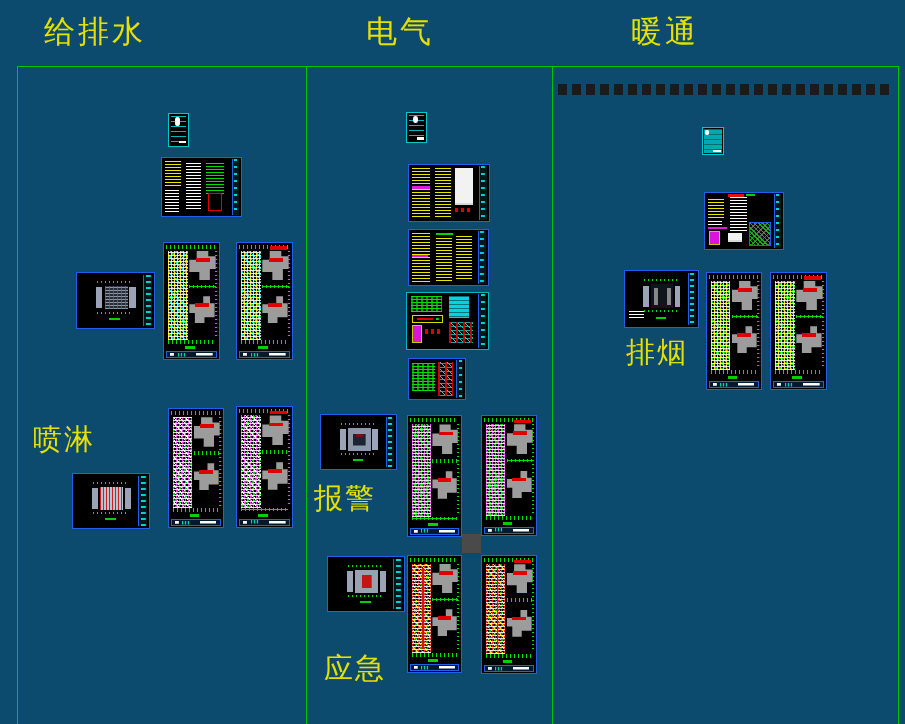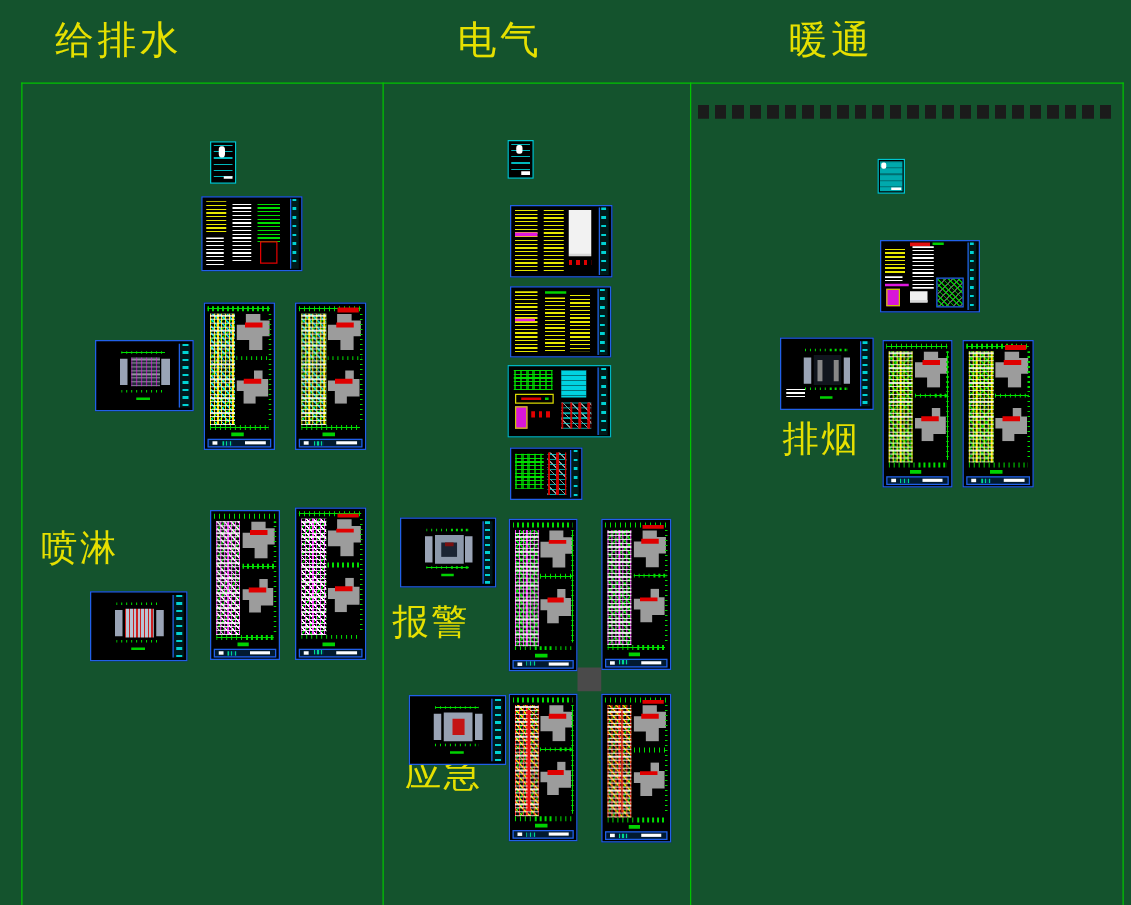--- a/index.html
+++ b/index.html
@@ -1,16 +1,16 @@
 <!DOCTYPE html>
 <html><head>
 <meta charset="utf-8">
 <style>
   html,body{margin:0;padding:0;background:#000;}
-  #canvas{position:relative;width:905px;height:724px;background:#14532d;overflow:hidden;
+  #canvas{position:relative;width:905px;height:724px;background:#0c4a6e;overflow:hidden;
           font-family:Liberation Serif, serif;}
   .abs{position:absolute;}
   .el{position:absolute;}
 
   
   .vline{position:absolute;width:1px;background:#00c300;}
   .hline{position:absolute;height:1px;background:#00c300;}
 
   
   .hdr{position:absolute;color:#e6e000;font-size:31px;letter-spacing:3px;white-space:nowrap;line-height:1;}
@@ -99,21 +99,21 @@
   <span class="hdr" style="left:631px;top:16px;">暖通</span>
 
   <div class="hline" style="left:17px;top:66px;width:882px;"></div>
   <div class="vline" style="left:17px;top:66px;height:658px;"></div>
   <div class="vline" style="left:306px;top:66px;height:658px;"></div>
   <div class="vline" style="left:552px;top:66px;height:658px;"></div>
   <div class="vline" style="left:898px;top:66px;height:658px;"></div>
 
   <span class="grp" style="left:33px;top:425px;">喷淋</span>
   <span class="grp" style="left:314px;top:484px;">报警</span>
-  <span class="grp" style="left:324px;top:606px;">应急</span>
+  <span class="grp" style="left:324px;top:654px;">应急</span>
   <span class="grp" style="left:626px;top:338px;">排烟</span>
 
   <div class="abs" style="left:0;top:0;width:905px;height:724px;">
       <div class="sheet t-doc v-lines" style="left: 168px; top: 113px; width: 21px; height: 34px;">
         <div class="el doc-grid" style="left: 8%; top: 6%; width: 84%; height: 88%;"></div>
         <div class="el blob-white" style="left: 30%; top: 10%; width: 30%; height: 26%;"></div>
         <div class="el bar-white" style="left: 50%; top: 84%; width: 40%; height: 8%;"></div>
       </div>
       <div class="sheet t-notes v-v1" style="left: 161px; top: 157px; width: 81px; height: 60px;">
         <div class="el rows-yellow" style="left: 4%; top: 6%; width: 20%; height: 45%;"></div>

